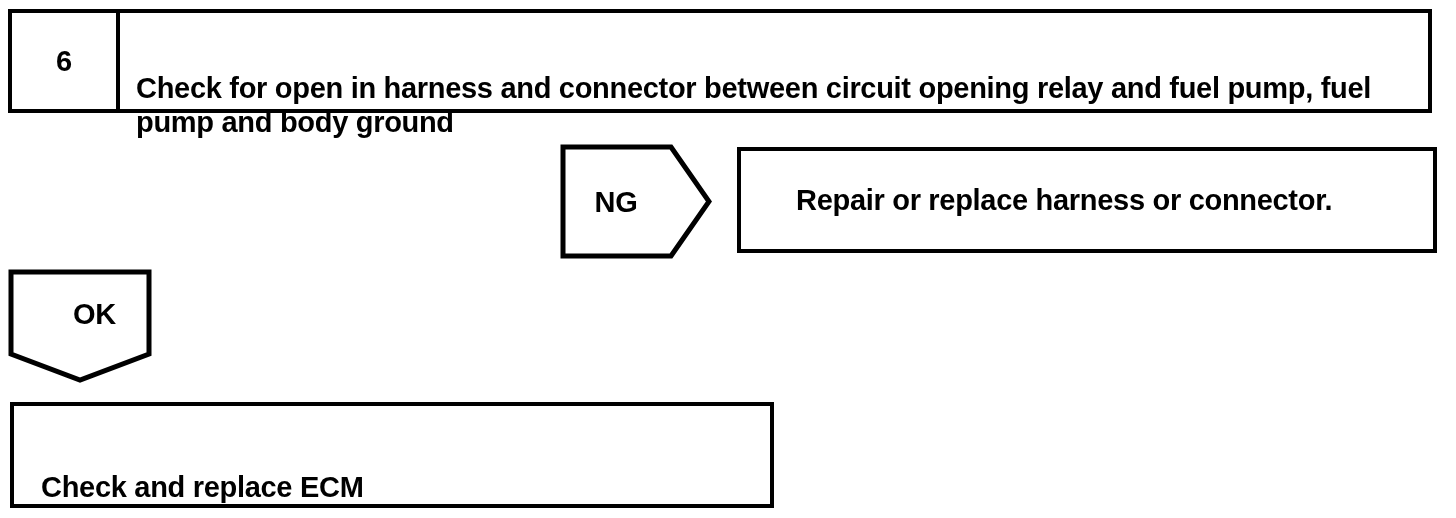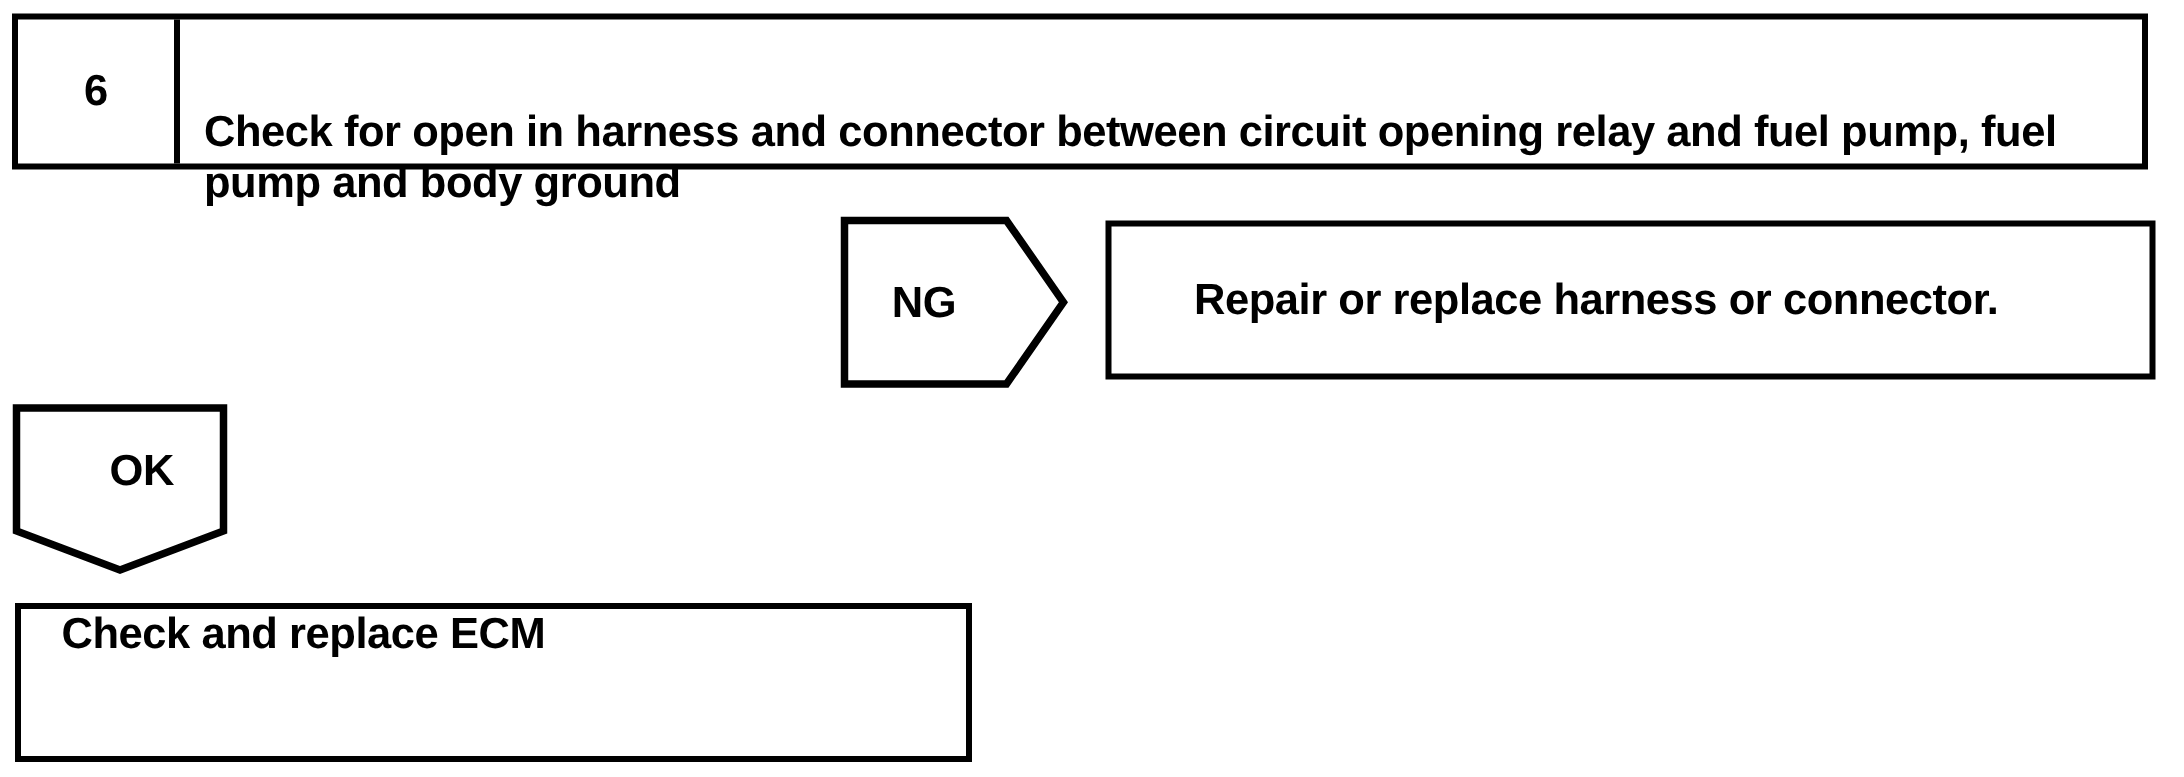--- a/index.html
+++ b/index.html
@@ -82,23 +82,23 @@
     left: 0; top: 3px;
     width: 145px; height: 84px;
     display: flex;
     align-items: center;
     justify-content: center;
     margin-left: 14px;
   }
   
   .ok-action-box {
     left: 10px; top: 402px;
-    width: 638px; height: 106px;
+    width: 764px; height: 106px;
     display: flex;
-    align-items: flex-start;
+    align-items: flex-end;
   }
   .ok-action-text { padding-left: 27px; }
   svg { display: block; }
 </style>
 </head>
 <body>
 
 <div class="stage">
 
   <div class="box step-box">

